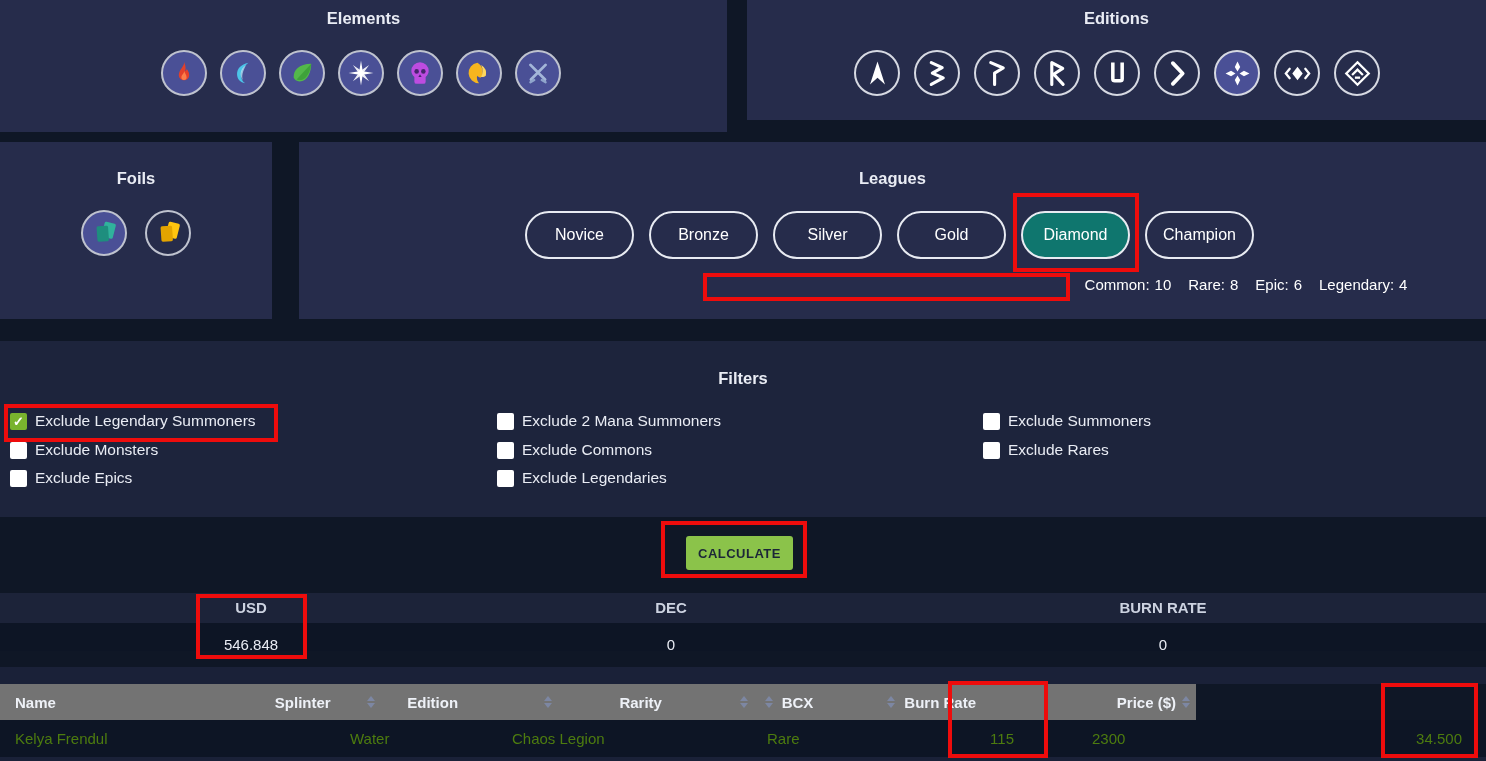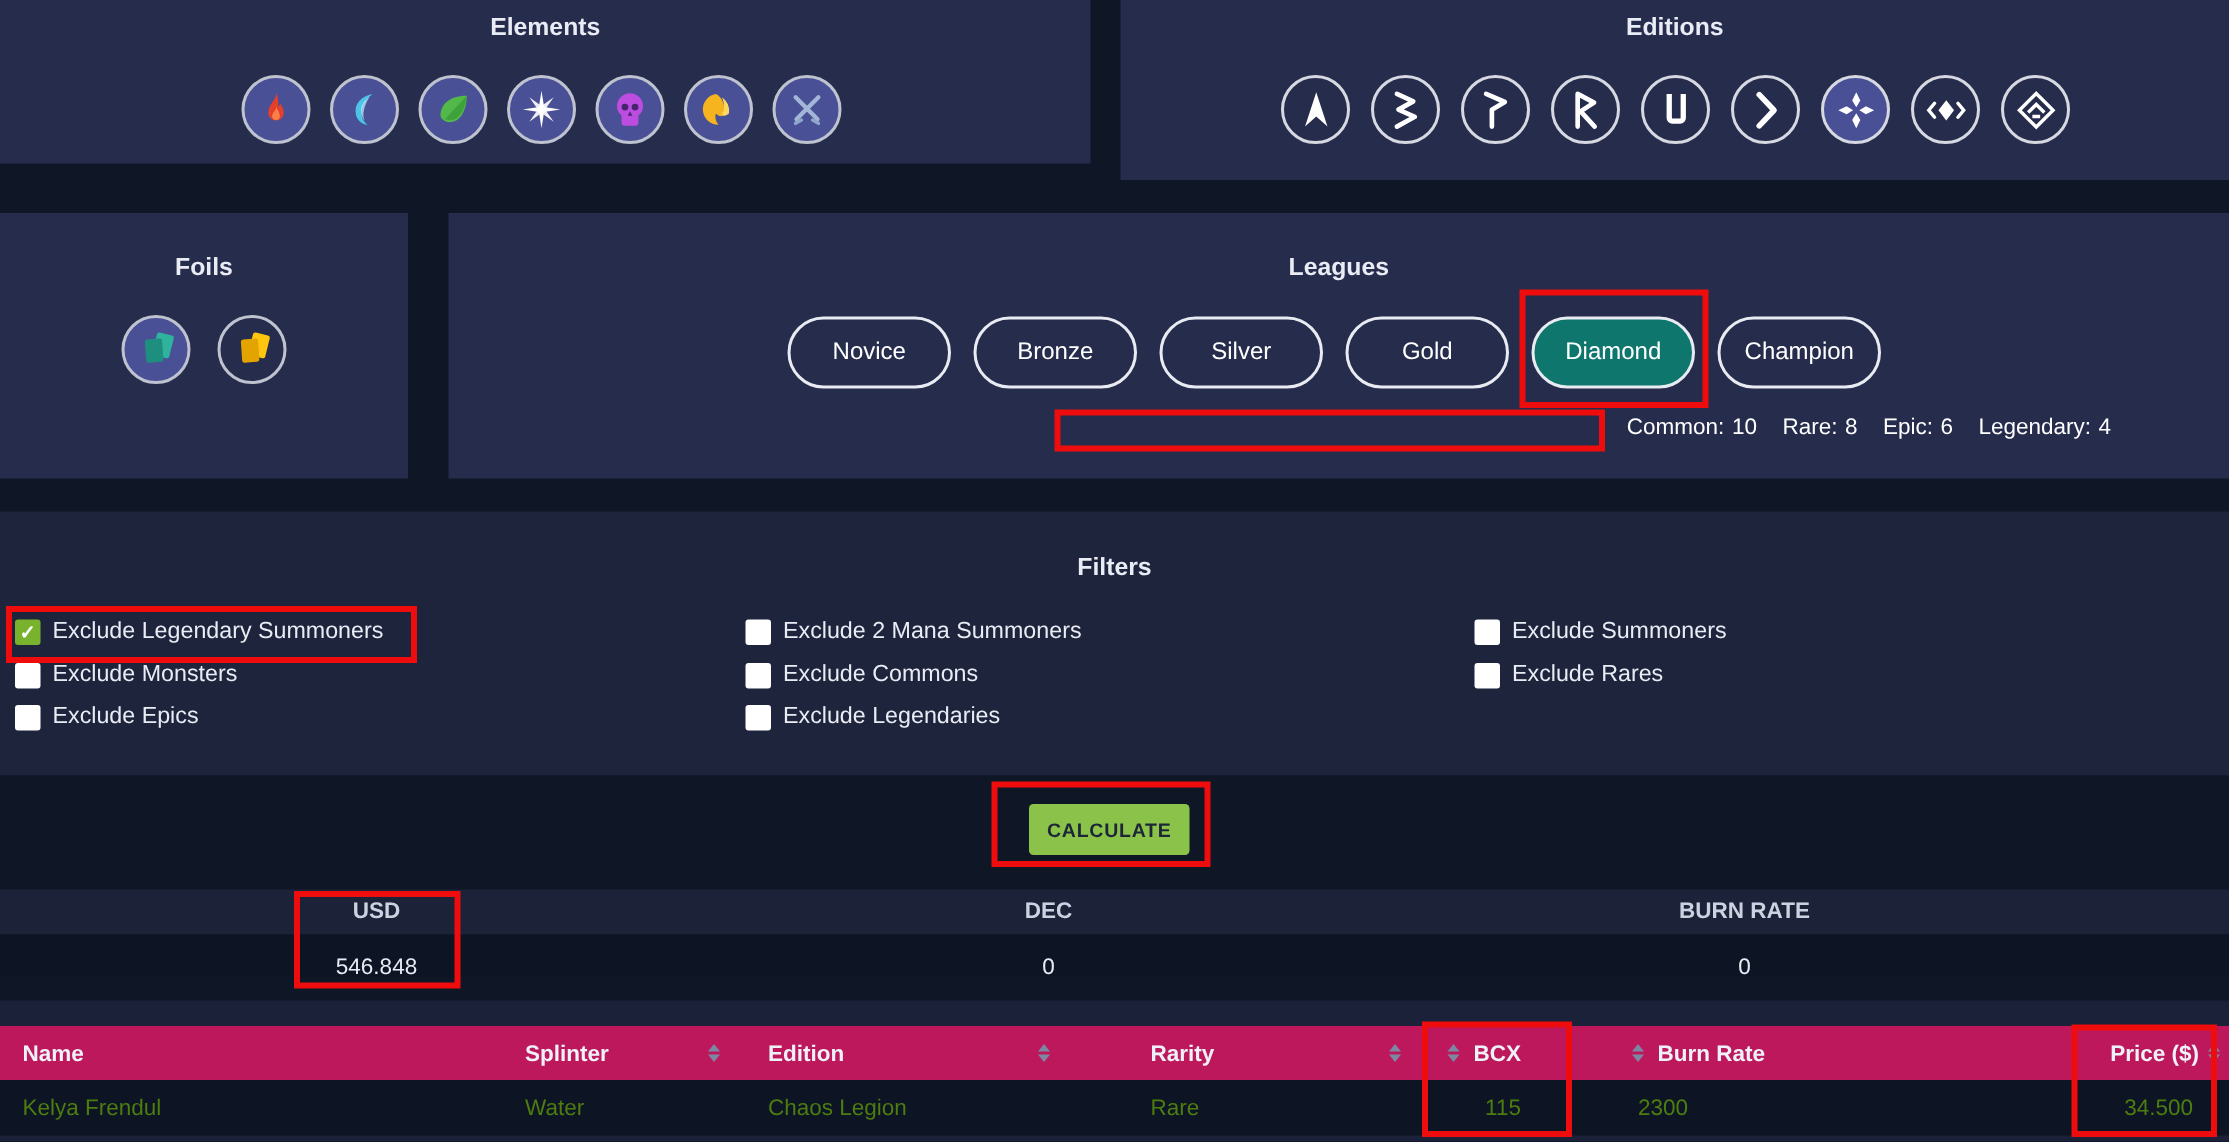--- a/index.html
+++ b/index.html
@@ -6,21 +6,21 @@
   body{
     width:1486px;height:761px;
     font-family:"Liberation Sans", sans-serif;
     background:#0f1726;
     -webkit-font-smoothing:antialiased;
   }
   .page{position:relative;width:1486px;height:761px;overflow:hidden;background:#0f1726;}
 
   
   .panel{position:absolute;background:#262c4b;}
-  .panel-elements{left:0;top:0;width:727px;height:109px;}
+  .panel-elements{left:0;top:0;width:727px;height:132px;}
   .panel-editions{left:747px;top:0;width:739px;height:120px;}
   .panel-foils{left:0;top:142px;width:272px;height:177px;}
   .panel-leagues{left:299px;top:142px;width:1187px;height:177px;}
 
   .ptitle{
     position:absolute;left:0;right:0;text-align:center;
     color:#e9ecf4;font-size:16.5px;font-weight:bold;
   }
   .ptitle.t-top{top:9px;}
   .ptitle.t-mid{top:27px;}
@@ -75,26 +75,26 @@
     color:#1c2638;font-size:13px;font-weight:bold;letter-spacing:.5px;
     font-family:"Liberation Sans",sans-serif;cursor:pointer;
   }
 
   
   .res-head{position:absolute;left:0;top:593px;width:1486px;height:30px;background:#1c2339;}
   .res-vals{position:absolute;left:0;top:623px;width:1486px;height:28px;background:#0d1525;}
   .res-col{position:absolute;transform:translateX(-50%);white-space:nowrap;}
   .res-head .res-col{line-height:30px;color:#ccd2e0;font-weight:bold;font-size:15px;}
   .res-vals .res-col{line-height:44px;color:#e9ecf4;font-size:15px;}
-  .res-x0{left:251px;} .res-x1{left:699px;} .res-x2{left:1163px;}
+  .res-x0{left:251px;} .res-x1{left:671px;} .res-x2{left:1163px;}
   .strip-a{position:absolute;left:0;top:667px;width:1486px;height:17px;background:#1a2138;}
   .strip-b{position:absolute;left:0;top:757px;width:1486px;height:4px;background:#1a2138;}
 
   
-  .tbl-head{position:absolute;left:0;top:684px;width:1486px;height:36px;background:#be185d;display:flex;}
+  .tbl-head{position:absolute;left:0;top:684px;width:1196px;height:36px;background:#737373;display:flex;}
   .tbl-row{position:absolute;left:0;top:720px;width:1486px;height:37px;background:#0d1525;display:flex;}
   .tc{display:flex;align-items:center;box-sizing:border-box;font-size:15px;color:#4d7c0f;white-space:nowrap;}
   .tbl-head .tc{font-weight:bold;color:#eef1f7;}
   .col-name{width:345px;padding-left:15px;}
   .col-splinter{width:147px;padding-left:5px;padding-right:12px;justify-content:space-between;}
   .col-edition{width:220px;padding-left:20px;padding-right:12px;justify-content:space-between;}
   .col-rarity{width:236px;padding-left:55px;padding-right:14px;justify-content:space-between;}
   .col-bcx{width:100px;justify-content:flex-end;padding-right:34px;gap:9px;}
   .col-burn{width:297px;padding-left:40px;gap:9px;}
   .col-price{width:141px;justify-content:flex-end;padding-right:6px;gap:6px;}

